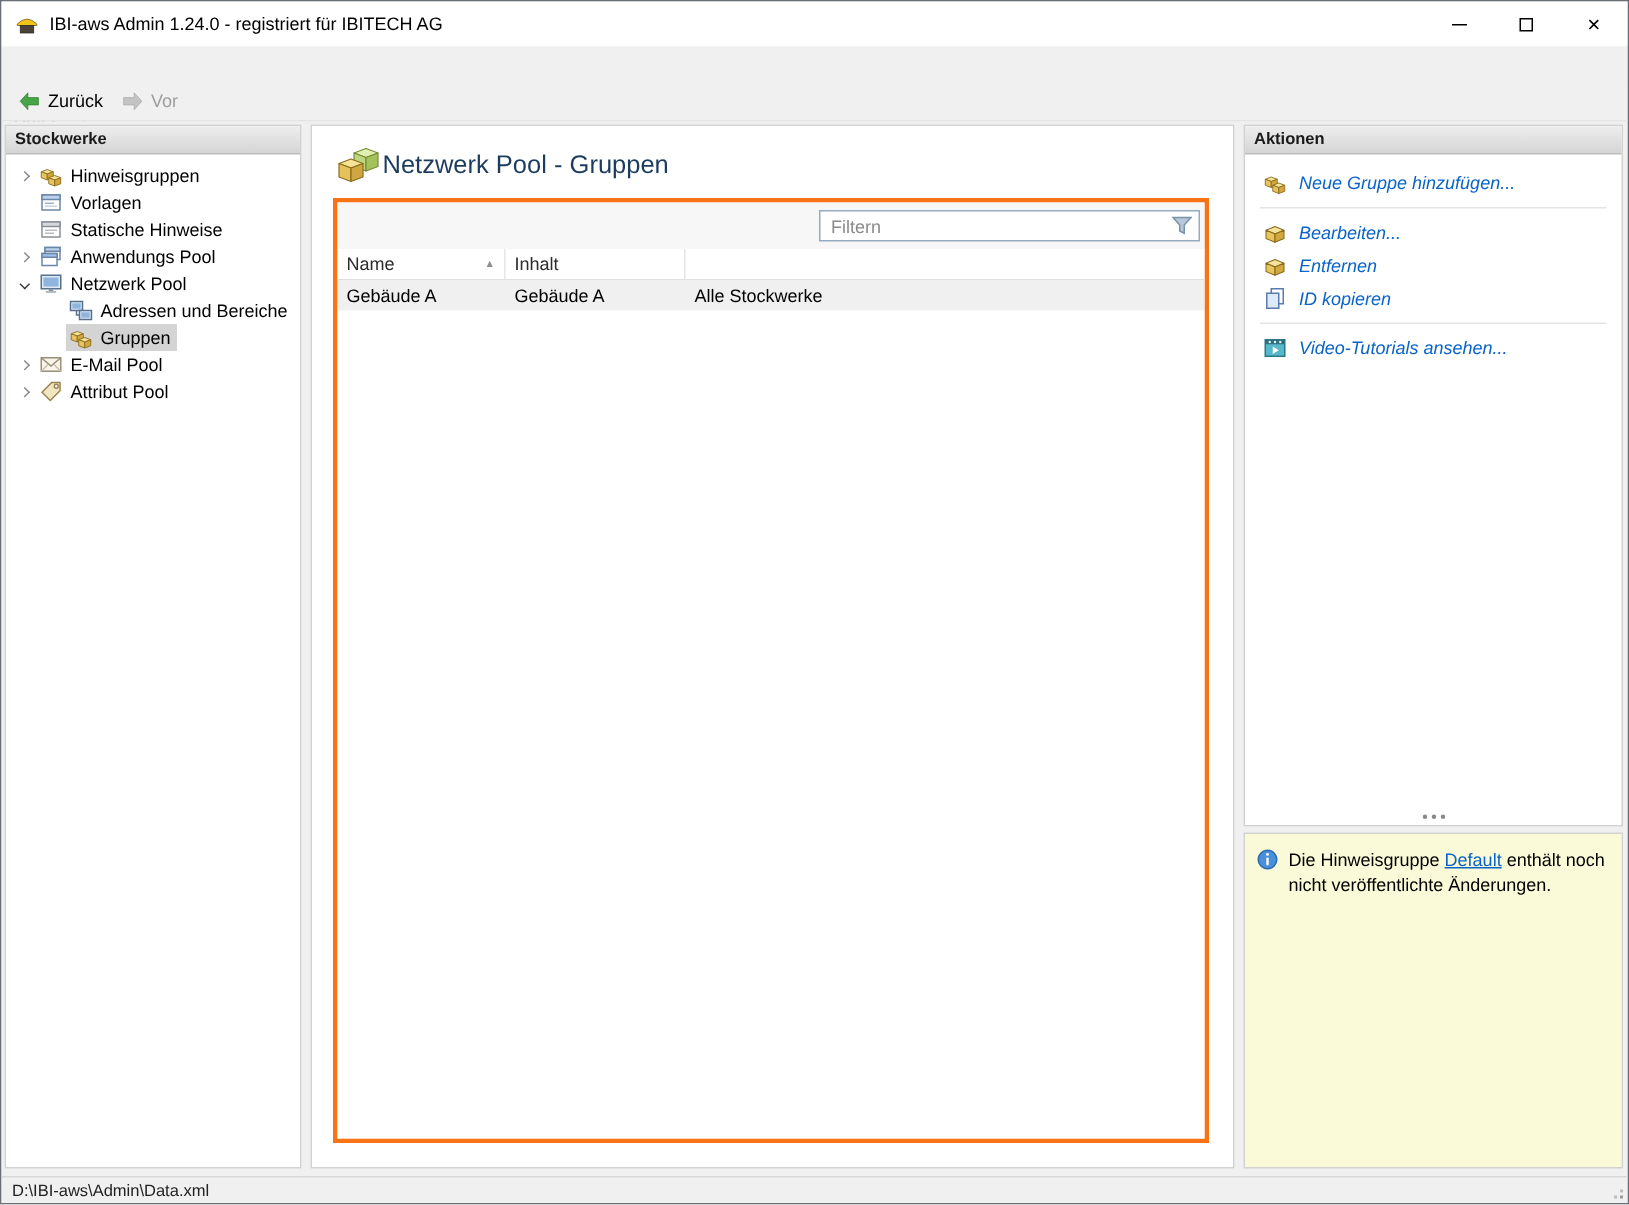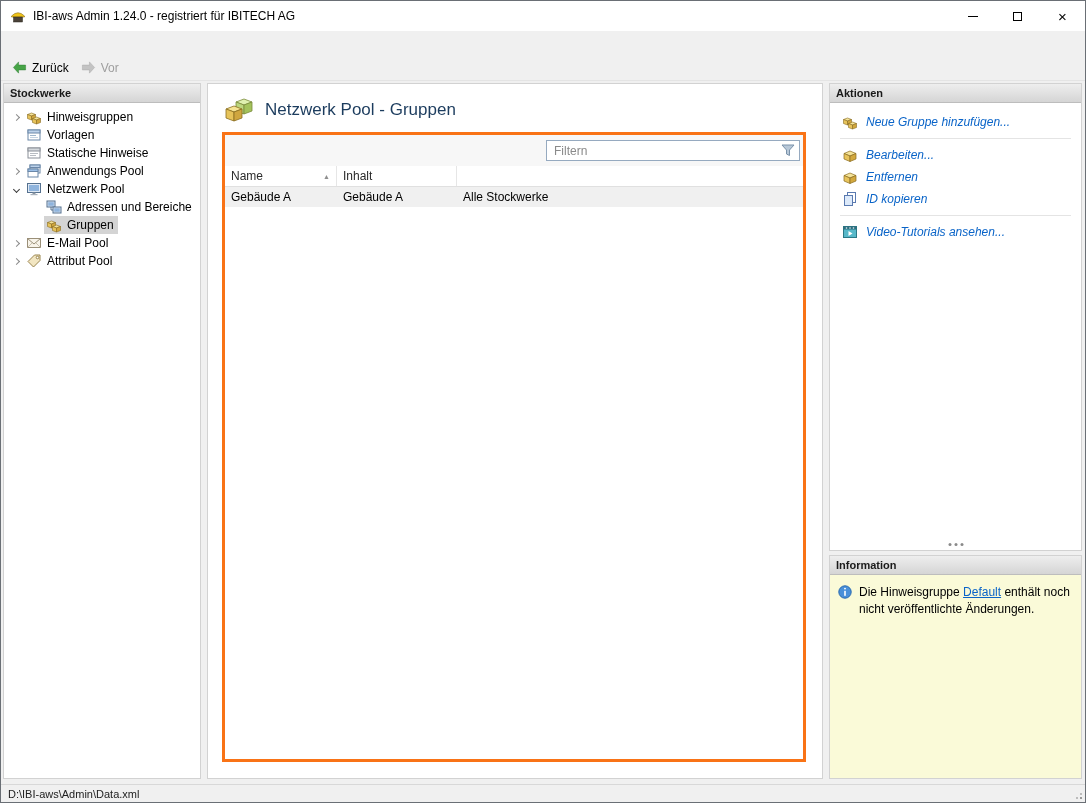--- a/index.html
+++ b/index.html
@@ -14,21 +14,21 @@
   .titlebar .title { flex:1; font-size:12px; color:#000; white-space:nowrap; overflow:hidden; }
   .win-btn { width:45px; height:30px; display:flex; align-items:center; justify-content:center; cursor:default; flex:none; }
   .glyph-min { width:10px; height:1px; background:#000; display:block; }
   .glyph-max { width:9px; height:9px; border:1px solid #000; display:block; }
   .glyph-close { font-size:15px; line-height:1; color:#000; }
 
   
   .menubar { height:24px; background:#f0f0f0; display:flex; align-items:stretch; flex:none; }
   .menu-item { padding:0 8px; display:flex; align-items:center;margin-top:48px; }
   .toolbar { height:26px; background:#f0f0f0; display:flex; align-items:center; padding-left:5px; flex:none; border-bottom:1px solid #e4e4e4; }
-  .tool-btn { display:flex; align-items:center; gap:5px; padding:2px 6px; }
+  .tool-btn { display:flex; align-items:flex-start; gap:5px; padding:2px 6px; }
   .tool-btn .lbl { color:#000; }
   .tool-btn.disabled .lbl { color:#9e9e9e; }
 
   
   .content { flex:1; min-height:0; display:flex; gap:6px; padding:2px 3px 5px 2px; background:#f0f0f0; }
   .panel { background:#fff; border:1px solid #d2d2d2; display:flex; flex-direction:column; min-height:0; }
   .panel-header { height:19px; background:linear-gradient(#eeeeee,#d5d5d5); border-bottom:1px solid #bdbdbd; font-weight:bold; font-size:11px; padding:3px 6px 0; flex:none; color:#1a1a1a; }
 
   
   .nav-panel { width:198px; flex:none; }
@@ -38,21 +38,21 @@
   .chev { width:5px; height:5px; display:inline-block; border-right:1.4px solid #8a8a8a; border-bottom:1.4px solid #8a8a8a; }
   .chev.right { transform:rotate(-45deg); }
   .chev.down  { transform:rotate(45deg); border-color:#3c3c3c; }
   .tree-row.child { padding-left:20px; }
   .tree-node { display:flex; align-items:center; gap:5px; padding:1px 4px 1px 2px; }
   .tree-row.selected .tree-node { background:#d4d4d4; }
   .ico { flex:none; display:block; }
 
   
   .main-panel { flex:1; }
-  .main-header { display:flex; align-items:center; gap:11px; padding:13px 14px 9px 16px; flex:none; }
+  .main-header { display:flex; align-items:center; gap:1px; padding:13px 14px 9px 16px; flex:none; }
   .main-title { font-size:17px; color:#1c3c5e; }
   .table-wrap { margin:0 16px 16px 14px; border:3px solid #f97316; flex:1; display:flex; flex-direction:column; min-height:0; background:#fff; }
   .filter-row { height:31px; background:#f7f7f7; display:flex; align-items:center; justify-content:flex-end; padding-right:3px; flex:none; }
   .filter-box { position:relative; width:254px; height:21px; background:#fff; border:1px solid #96aac0; }
   .filter-box input { width:100%; height:100%; border:none; outline:none; padding:0 24px 0 7px; font-family:"Liberation Sans", sans-serif; font-size:12px; background:transparent; }
   .filter-box input::placeholder { color:#8a8a8a; opacity:1; }
   .funnel { position:absolute; right:4px; top:3px; }
   .thead { display:flex; height:21px; border-bottom:1px solid #e0e0e0; background:#fff; flex:none; align-items:center; }
   .th { padding:0 6px; color:#2b2b2b; display:flex; align-items:center; height:100%; }
   .col-name { width:112px; flex:none; }
@@ -379,21 +379,20 @@
               <path d="M6.5 7 L10.5 9.5 L6.5 12 Z" fill="#fff"></path>
             </svg>
             <span>Video-Tutorials ansehen...</span>
           </div>
 
         </div>
         <div class="actions-grip"></div>
       </div>
 
       <div class="panel info-panel">
-        <div class="panel-header">Information</div>
         <div class="info-body">
           <svg width="14" height="14" viewBox="0 0 14 14" style="flex:none; margin-top:1px;">
             <circle cx="7" cy="7" r="6.2" fill="#4a90d9" stroke="#2a6ab0"></circle>
             <rect x="6.2" y="5.8" width="1.6" height="5" fill="#fff"></rect>
             <circle cx="7" cy="3.6" r="0.95" fill="#fff"></circle>
           </svg>
           <div class="info-text"><span>Die Hinweisgruppe </span><a class="info-link">Default</a><span> enthält noch nicht veröffentlichte Änderungen.</span></div>
         </div>
       </div>
 

